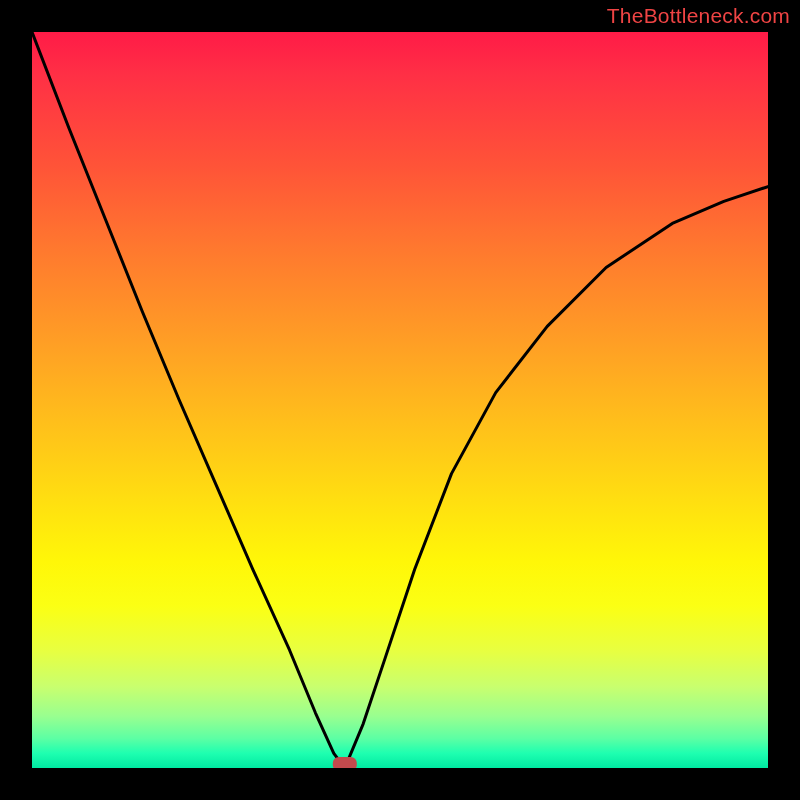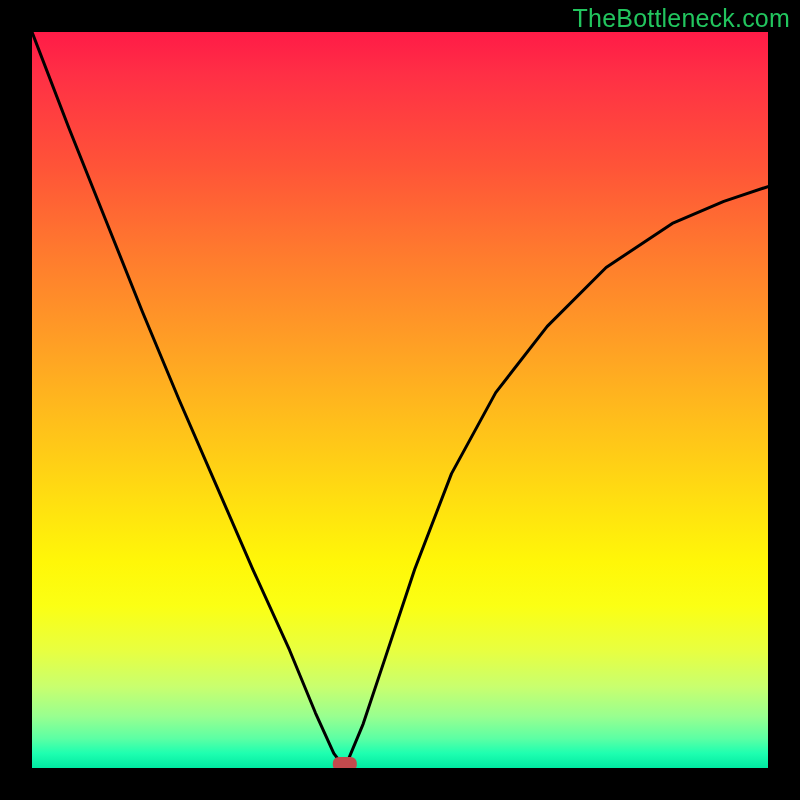--- a/index.html
+++ b/index.html
@@ -56,22 +56,22 @@
     position: absolute;
     left: 0;
     top: 0;
     width: 100%;
     height: 100%;
   }
   .watermark {
     position: absolute;
     top: 4px;
     right: 10px;
-    color: #22c55e;
-    font-size: 25px;
+    color: #ef4444;
+    font-size: 21px;
     letter-spacing: 0.2px;
     user-select: none;
     margin-left: 28px;
   }
 </style>
 </head>
 <body>
 
 <div class="frame">
   <div class="plot-area">

